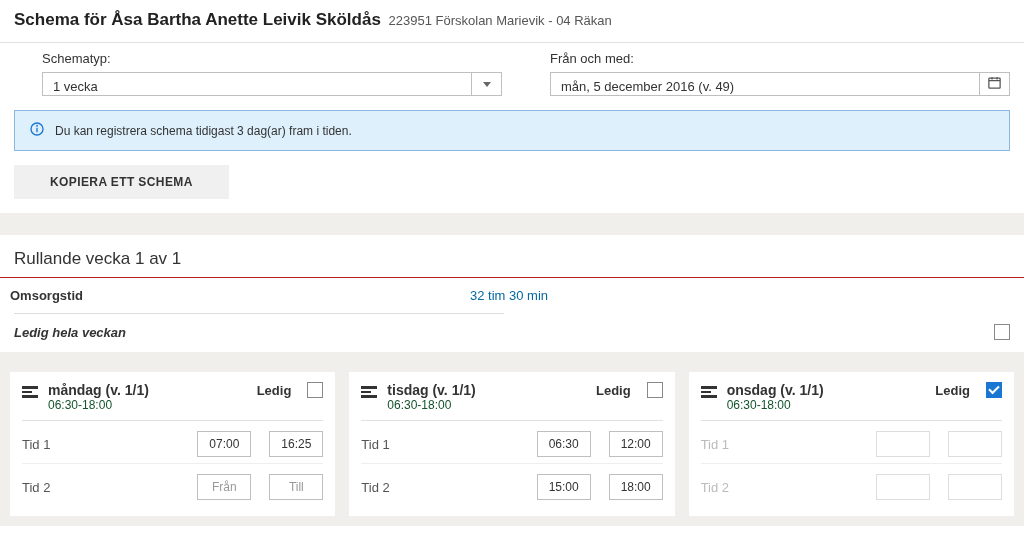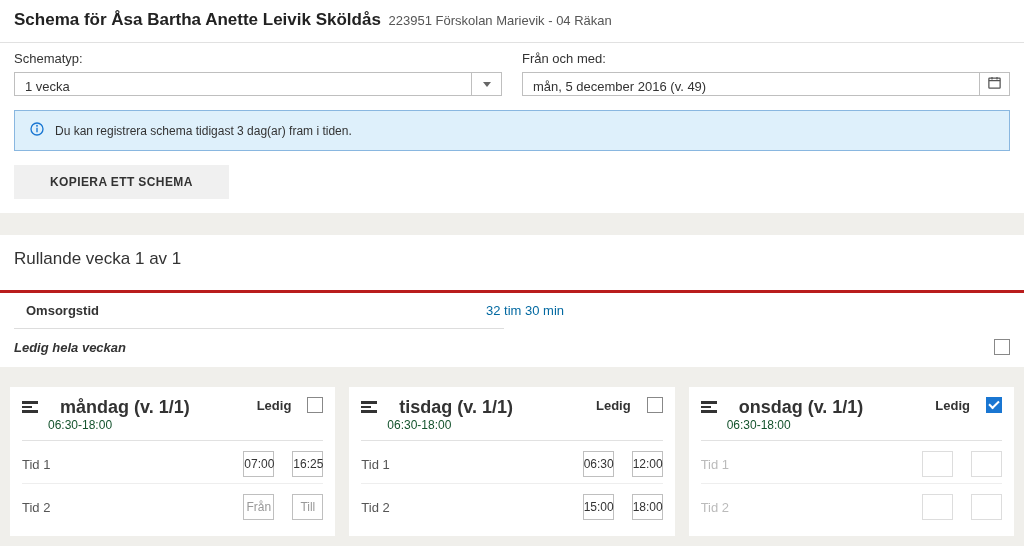--- a/index.html
+++ b/index.html
@@ -24,21 +24,21 @@
       font-size: 13px;
       color: #555;
       margin-left: 4px;
       font-weight: 400;
     }
     .controls-row {
       display: flex;
       gap: 20px;
       padding: 8px 14px 14px;
     }
-    .control-col { flex: 1; }
+    .control-col { flex: 1; margin-left: 28px; }
     .control-label {
       display: block;
       font-size: 13px;
       color: #333;
       margin-bottom: 6px;
     }
     .select-wrap, .date-wrap {
       display: flex;
       border: 1px solid #bfbfbf;
       height: 24px;
@@ -89,30 +89,30 @@
       color: #333;
       cursor: pointer;
       text-transform: uppercase;
     }
     .spacer-bar {
       height: 22px;
       background: #f0efeb;
       margin-top: 14px;
     }
     .week-title {
-      padding: 14px 14px 21px;
+      padding: 14px 14px 8px;
       font-size: 17px;
       color: #333;
       font-weight: 400;
-      border-bottom: 3px solid #b91c1c;
+      border-bottom: 1px solid #b91c1c;
     }
     .summary-row {
       display: flex;
       align-items: center;
-      padding: 10px 26px;
+      padding: 10px 10px;
       font-size: 13px;
     }
     .summary-label { flex: 0 0 460px; font-weight: 600; }
     .summary-value { color: #0369a1; }
     .summary-separator { border-top: 1px solid #ddd; margin: 0 14px 0 14px; width: 490px; }
     .ledig-row {
       display: flex;
       align-items: center;
       padding: 10px 14px 12px;
       font-size: 13px;
@@ -161,41 +161,41 @@
     }
     .menu-icon {
       display: flex; flex-direction: column; gap: 2px;
       padding-top: 4px;
     }
     .menu-icon span {
       display: block; width: 16px; height: 2.5px; background: #333;
     }
     .menu-icon span.mid { width: 10px; }
     .day-head-text { flex: 1; }
-    .day-title { font-weight: 700; font-size: 18px; margin-left: 12px; }
+    .day-title { font-weight: 700; font-size: 14px; }
     .day-sub { font-size: 12px; color: #14532d; }
     .day-ledig {
       display: flex; align-items: center; gap: 16px;
       font-weight: 600; font-size: 13px;
     }
     .time-row {
       display: flex;
       align-items: center;
       padding: 10px 0 6px;
       gap: 18px;
       justify-content: space-between;
     }
     .time-label {
       flex: 1;
       font-size: 13px;
       color: #555;
     }
     .time-label.disabled { color: #bbb; }
     .time-input {
-      width: 31px; height: 26px;
+      width: 54px; height: 26px;
       border: 1px solid #bfbfbf;
       text-align: center;
       font-size: 12px;
       color: #333;
       line-height: 24px;
       background: #fff;
     }
     .time-input.placeholder { color: #999; }
     .time-input.disabled { border-color: #ddd; background: #fff; }
     .row-sep { border-top: 1px solid #eee; }

